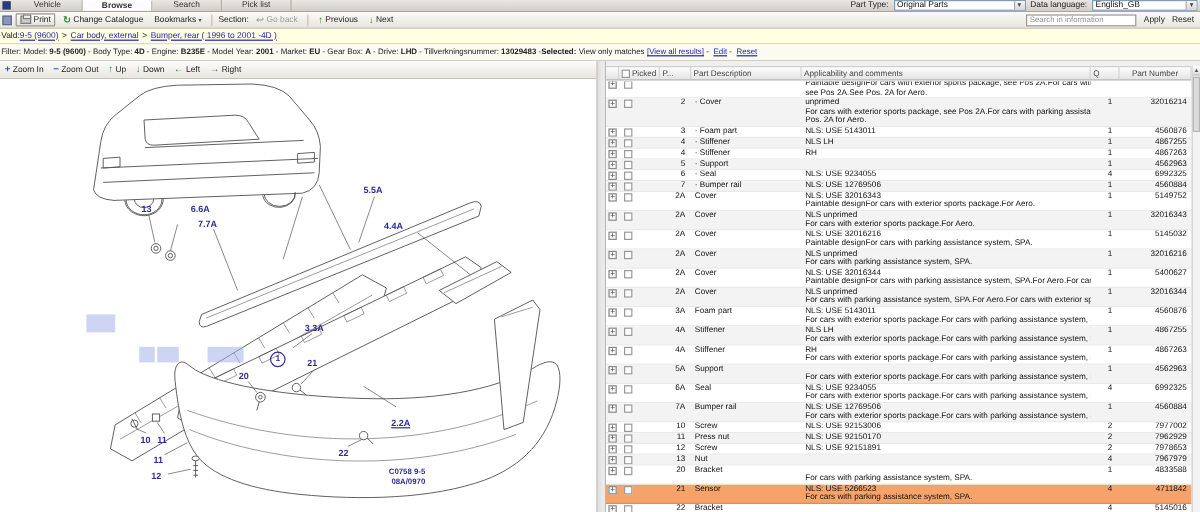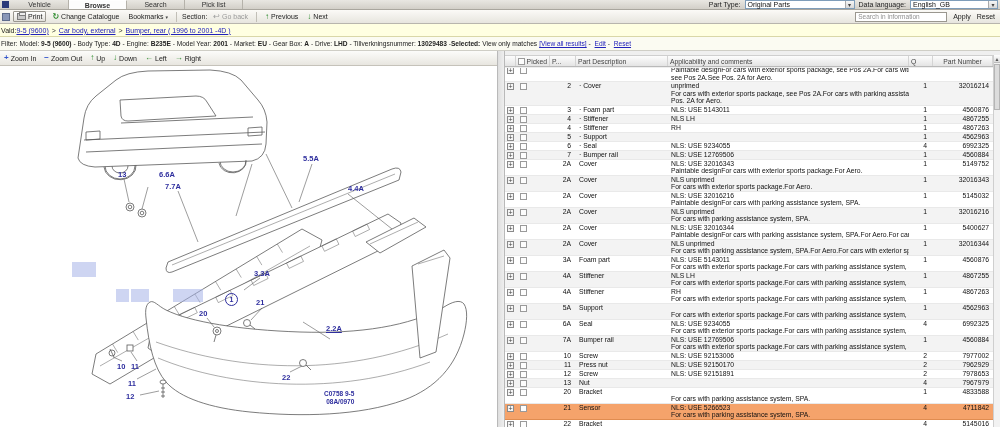--- a/index.html
+++ b/index.html
@@ -314,26 +314,26 @@
         <div class="hlrect" style="left: 72px; top: 196px; width: 24px; height: 15px;"></div>
         <div class="hlrect" style="left: 116px; top: 223px; width: 13px; height: 13px;"></div>
         <div class="hlrect" style="left: 131px; top: 223px; width: 18px; height: 13px;"></div>
         <div class="hlrect" style="left: 173px; top: 223px; width: 30px; height: 13px;"></div>
       </div>
     <div>
         <div class="dlabel" style="left: 118px; top: 104px;">13</div>
         <div class="dlabel" style="left: 140px; top: 104px; padding-left: 19px;">6.6A</div>
         <div class="dlabel" style="left: 165px; top: 116px;">7.7A</div>
         <div class="dlabel" style="left: 303px; top: 88px;">5.5A</div>
-        <div class="dlabel" style="left: 348px; top: 118px;">4.4A</div>
+        <div class="dlabel" style="left: 320px; top: 118px;">4.4A</div>
         <div class="dlabel" style="left: 254px; top: 203px;">3.3A</div>
         <div class="dlabel circled" style="left: 225px; top: 227px;">1</div>
         <div class="dlabel" style="left: 199px; top: 243px;">20</div>
         <div class="dlabel" style="left: 256px; top: 232px;">21</div>
-        <div class="dlabel" style="left: 326px; top: 258px; text-decoration: underline;">2.2A</div>
+        <div class="dlabel" style="left: 326px; top: 282px; text-decoration: underline;">2.2A</div>
         <div class="dlabel" style="left: 282px; top: 307px;">22</div>
         <div class="dlabel" style="left: 117px; top: 296px;">10</div>
         <div class="dlabel" style="left: 131px; top: 296px;">11</div>
         <div class="dlabel" style="left: 128px; top: 313px;">11</div>
         <div class="dlabel" style="left: 126px; top: 326px;">12</div>
       </div>
     <div class="dcode" style="right:160px; top:324px; right:auto; left:324px;">
       <div>C0758 9-5</div>
       <div>08A/0970</div>
     </div>

